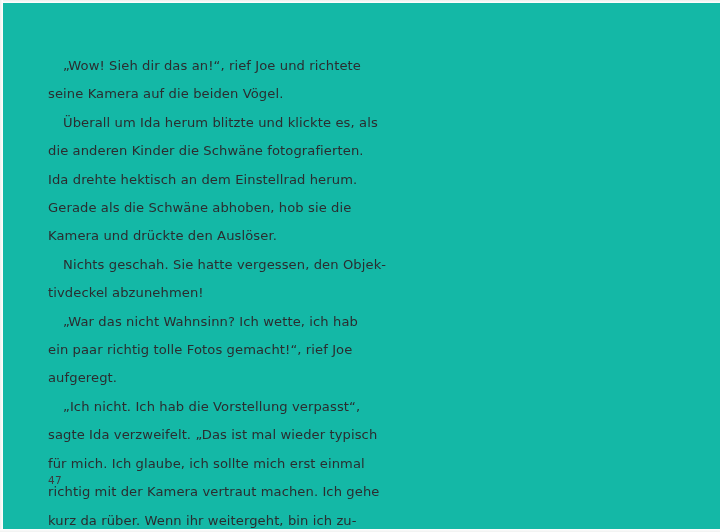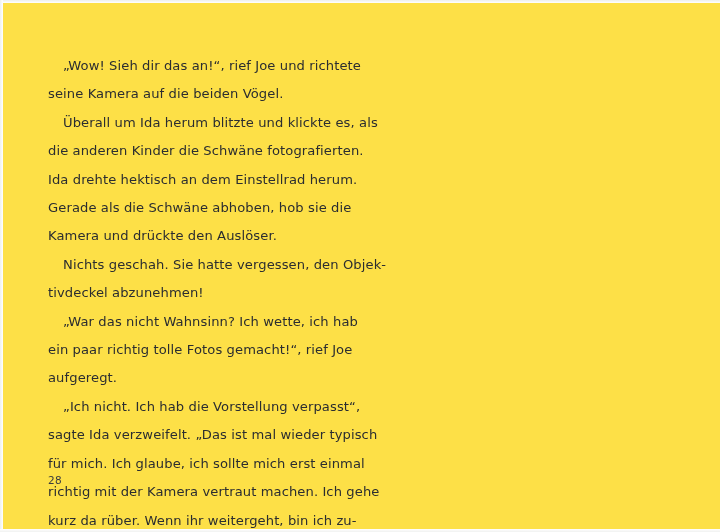--- a/index.html
+++ b/index.html
@@ -11,21 +11,21 @@
     width: 720px;
     height: 532px;
     overflow: hidden;
     font-family: "DejaVu Sans", sans-serif;
   }
 
   #spread {
     position: relative;
     width: 720px;
     height: 532px;
-    background: #fde047;
+    background: #14b8a6;
   }
 
   
   .scan-edge-top {
     position: absolute;
     left: 0; top: 0;
     width: 720px; height: 3px;
     background: linear-gradient(to bottom, #eceeec 0%, #f8f9f8 60%, #ffffff 100%);
   }
   .scan-edge-left {
@@ -76,21 +76,21 @@
 <body>
 
 <div id="spread">
 
   <div class="scan-edge-top"></div>
   <div class="scan-edge-left"></div>
   <div class="scan-edge-bottom"></div>
 
   <div class="page page-left">
     <div class="textblock" id="left-text"><span class="ln indent">„Wow! Sieh dir das an!“, rief Joe und richtete</span><span class="ln">seine Kamera auf die beiden Vögel.</span><span class="ln indent">Überall um Ida herum blitzte und klickte es, als</span><span class="ln">die anderen Kinder die Schwäne fotografierten.</span><span class="ln">Ida drehte hektisch an dem Einstellrad herum.</span><span class="ln">Gerade als die Schwäne abhoben, hob sie die</span><span class="ln">Kamera und drückte den Auslöser.</span><span class="ln indent">Nichts geschah. Sie hatte vergessen, den Objek-</span><span class="ln">tivdeckel abzunehmen!</span><span class="ln indent">„War das nicht Wahnsinn? Ich wette, ich hab</span><span class="ln">ein paar richtig tolle Fotos gemacht!“, rief Joe</span><span class="ln">aufgeregt.</span><span class="ln indent">„Ich nicht. Ich hab die Vorstellung verpasst“,</span><span class="ln">sagte Ida verzweifelt. „Das ist mal wieder typisch</span><span class="ln">für mich. Ich glaube, ich sollte mich erst einmal</span><span class="ln">richtig mit der Kamera vertraut machen. Ich gehe</span><span class="ln">kurz da rüber. Wenn ihr weitergeht, bin ich zu-</span></div>
-    <div class="folio" id="folio-left">28</div>
+    <div class="folio" id="folio-left">47</div>
   </div>
 
   <div class="page page-right">
 
     
 
     
     
   </div>
 

